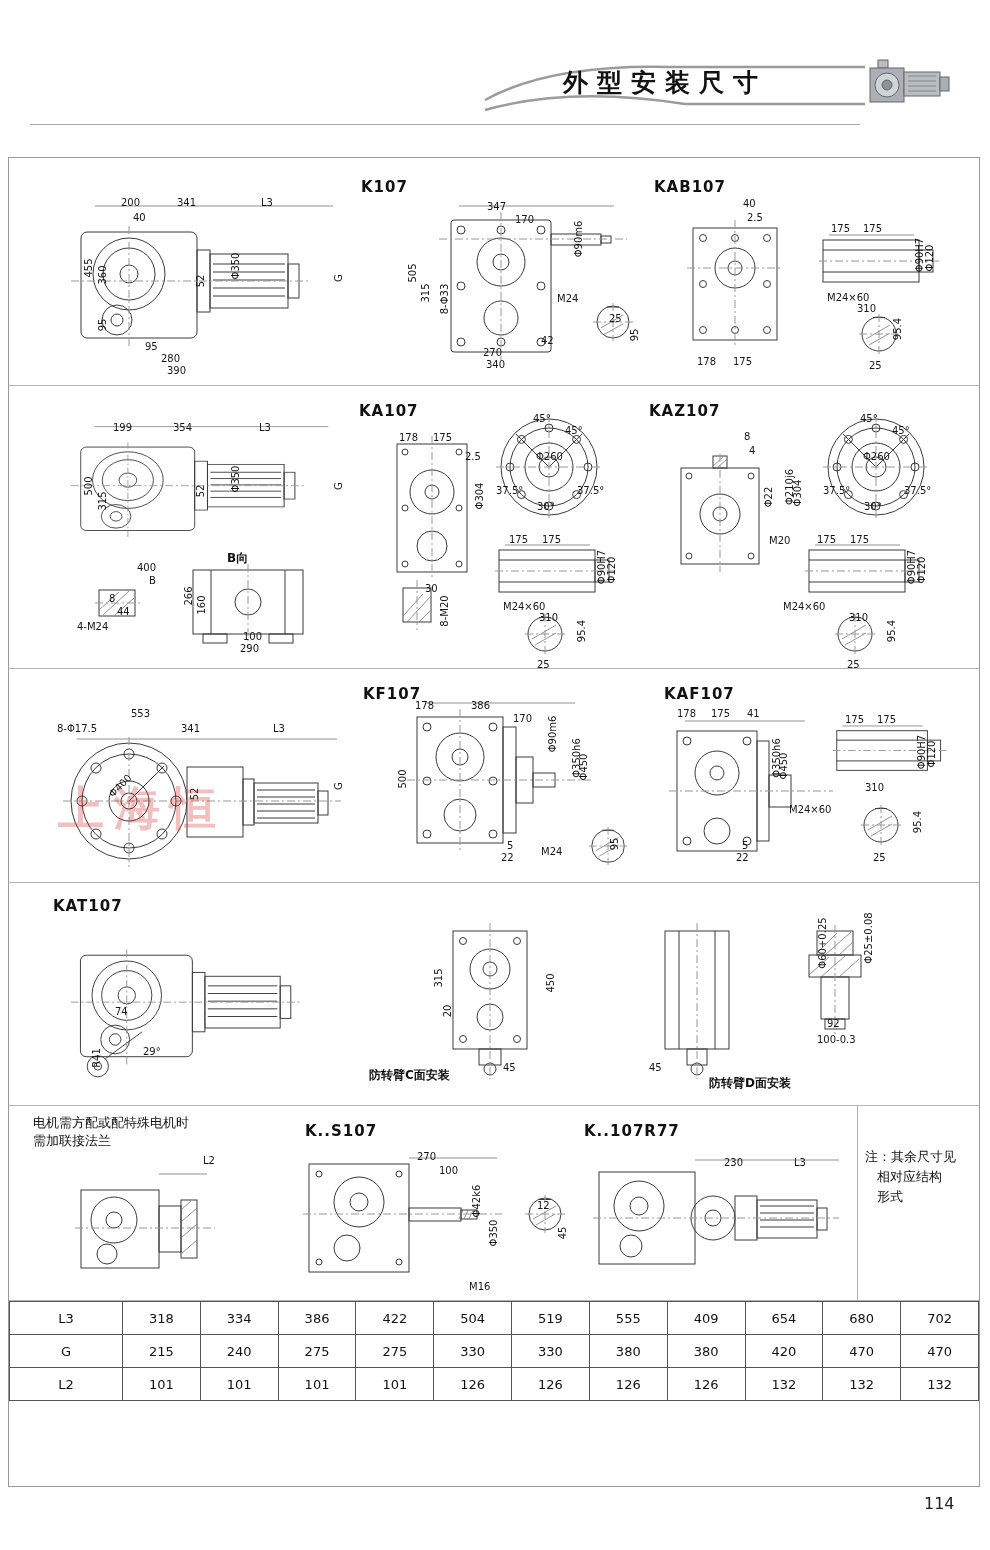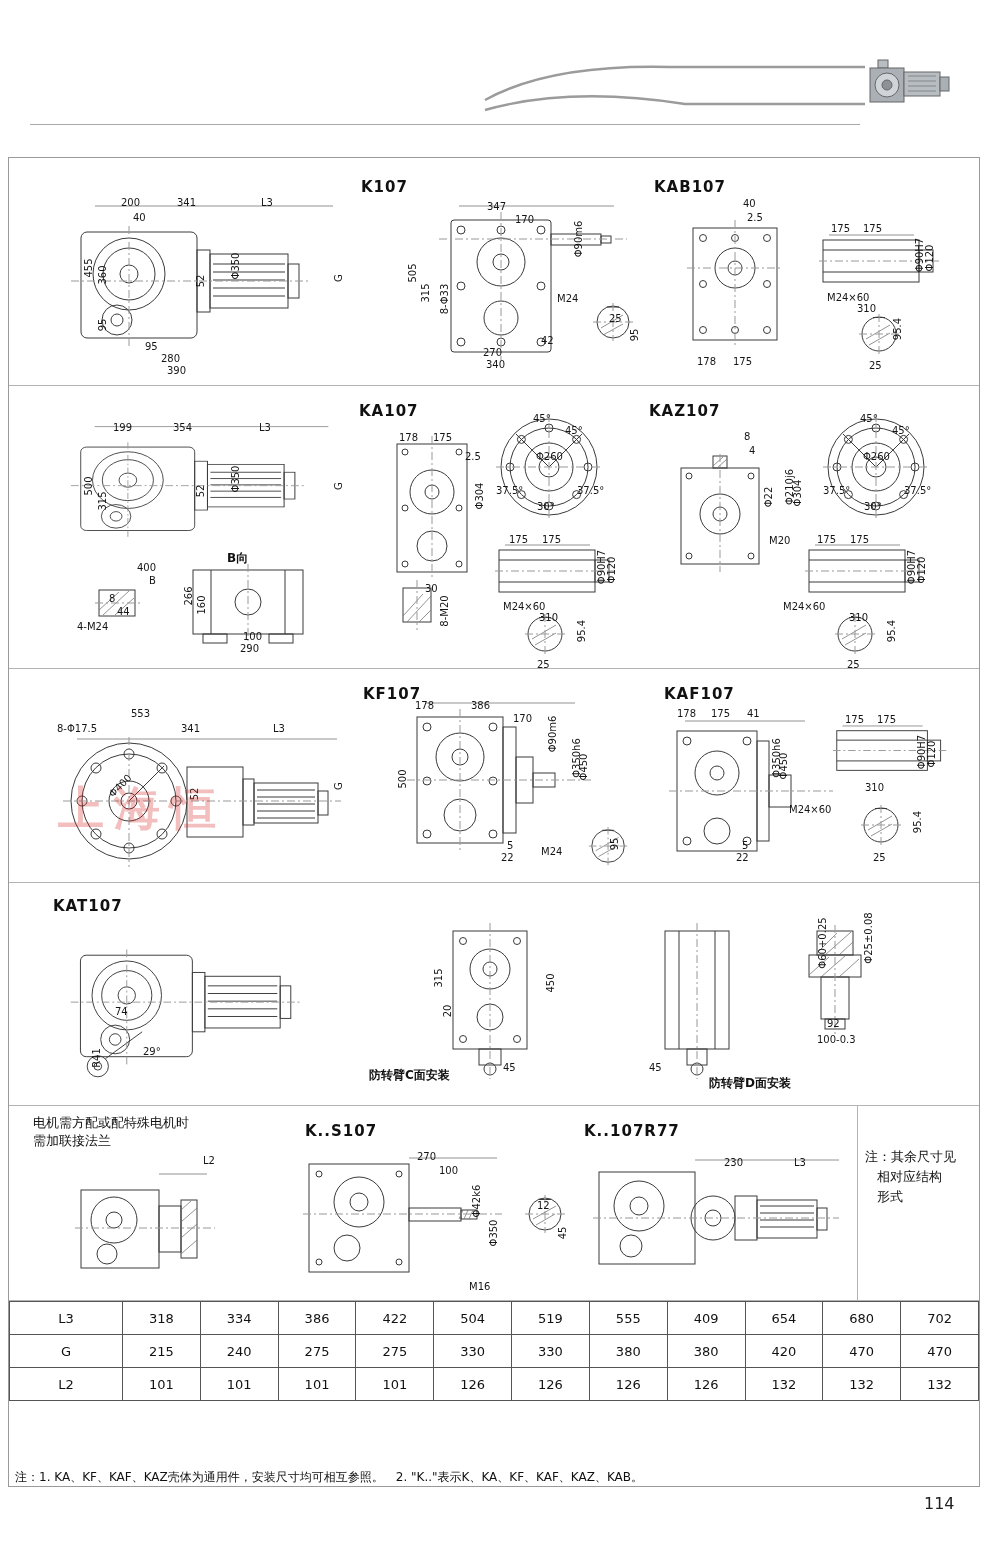--- a/index.html
+++ b/index.html
@@ -29,20 +29,21 @@
 </style>
 </head>
 <body>
 
 <div class="page">
 
   <svg class="draw" style="left:480px;top:56px;width:390px;height:60px;z-index:2">
     <path d="M5,44 Q70,8 190,11 L385,11" style="stroke:#9b9b9b;stroke-width:2.4"></path>
     <path d="M5,54 Q90,30 205,48 L385,48" style="stroke:#9b9b9b;stroke-width:2.4"></path>
   </svg>
+  <div class="hdr-title">外型安装尺寸</div>
   <div class="hdr-rule"></div>
   <svg style="position:absolute;left:866px;top:48px;width:95px;height:64px;z-index:3">
     <rect x="12" y="12" width="10" height="8" fill="#b8bdc2" stroke="#666"></rect>
     <rect x="4" y="20" width="34" height="34" fill="#aab0b6" stroke="#666"></rect>
     <circle cx="21" cy="37" r="12" fill="#cfd4d8" stroke="#666"></circle>
     <circle cx="21" cy="37" r="5" fill="#8d9298" stroke="#666"></circle>
     <rect x="38" y="24" width="36" height="24" fill="#b8bdc2" stroke="#666"></rect>
     <path d="M42,28h28M42,33h28M42,38h28M42,43h28" stroke="#82878c" fill="none"></path>
     <rect x="74" y="29" width="9" height="14" fill="#aab0b6" stroke="#666"></rect>
   </svg>
@@ -657,17 +658,16 @@
         <td>126</td>
         <td>126</td>
         <td>126</td>
         <td>132</td>
         <td>132</td>
         <td>132</td>
       </tr>
     </tbody>
       </table>
 
-    <div class="foot">注：1. KA、KF、KAF、KAZ壳体为通用件，安装尺寸均可相互参照。　2. "K.."表示K、KA、KF、KAF、KAZ、KAB。</div>
   </div>
 
   <div class="pageno">114</div>
 </div>
 
 </body></html>

